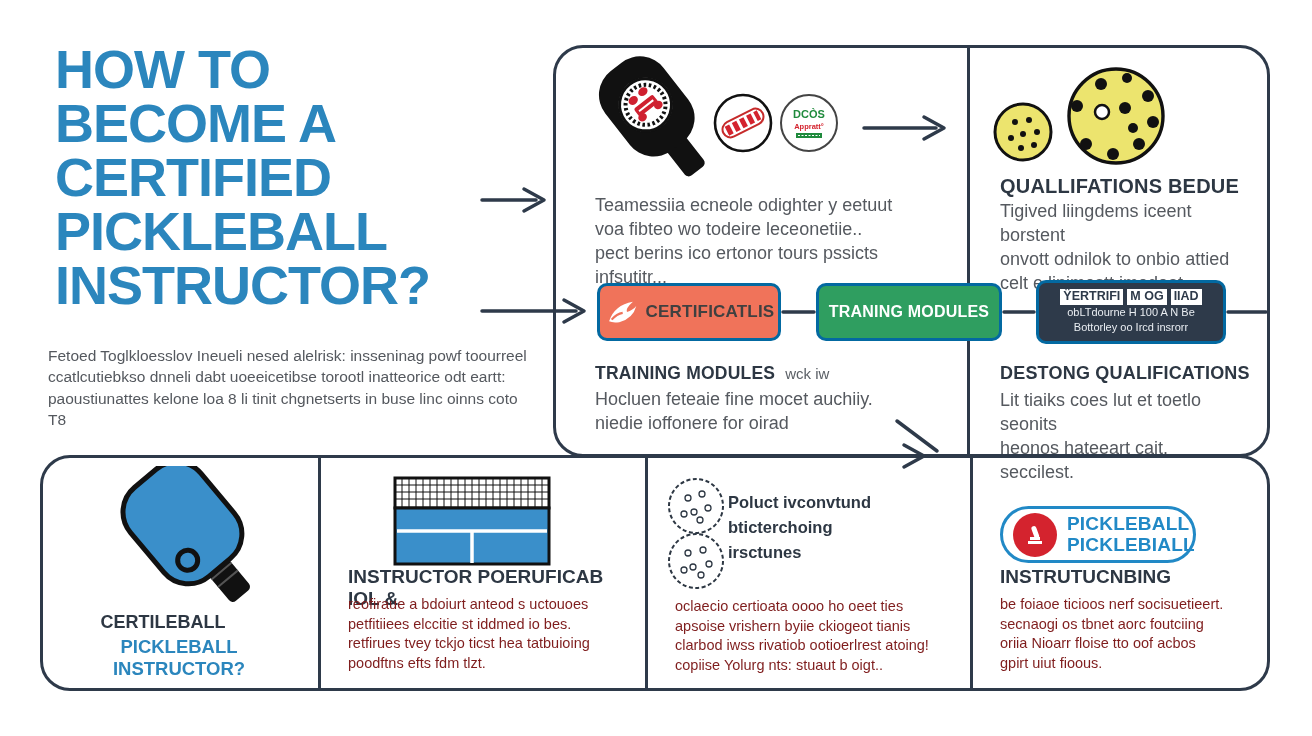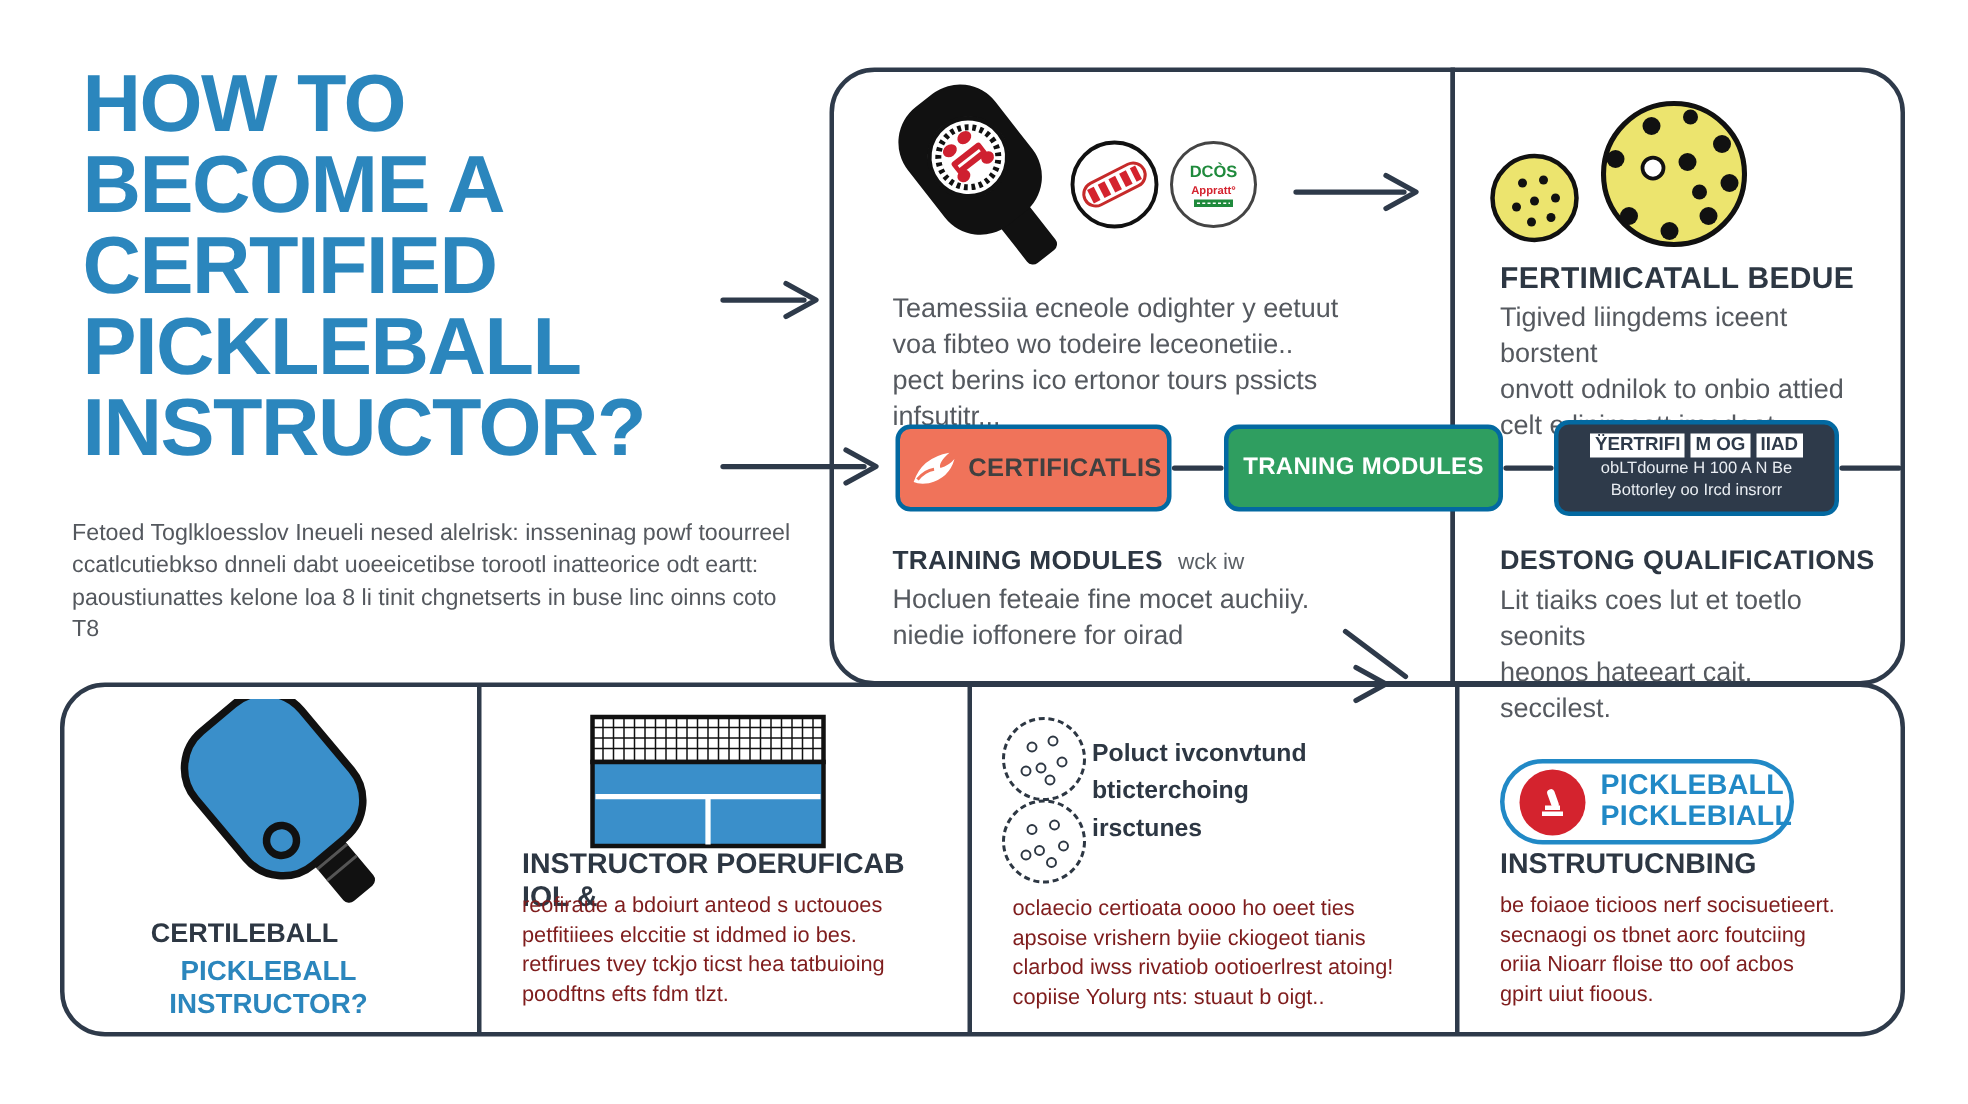--- a/index.html
+++ b/index.html
@@ -144,21 +144,21 @@
       <circle cx="168" cy="62" r="6" fill="#111"></circle>
     <circle cx="154" cy="84" r="6" fill="#111"></circle>
       <circle cx="128" cy="94" r="6" fill="#111"></circle>
     <circle cx="101" cy="84" r="6" fill="#111"></circle>
       <circle cx="92" cy="46" r="6" fill="#111"></circle>
     <circle cx="140" cy="48" r="6" fill="#111"></circle>
       <circle cx="148" cy="68" r="5" fill="#111"></circle>
     <circle cx="117" cy="52" r="7" fill="#fff" stroke="#111" stroke-width="2.5"></circle>
   </svg>
 
-  <h2 class="abs step-h h1b">FERTIMICATALL BEDUE</h2>
+  <h2 class="abs step-h h1b">QUALLIFATIONS BEDUE</h2>
   <p class="abs step-b b1b">Tigived liingdems iceent borstent
 onvott odnilok to onbio attied
 celt e linimestt imedoat..</p>
 
   <div class="abs flow-btn btn-cert">
     <svg width="34" height="30" viewBox="0 0 40 32">
       <path d="M6 27 Q12 8 34 4 Q25 12 27 16 Q34 14 38 9 Q34 24 18 28 Q10 29 6 27 Z" fill="#fff"></path>
       <path d="M9 25 Q15 18 22 17" stroke="#f0735a" stroke-width="2.5" fill="none"></path>
     </svg>
     <span class="lbl">CERTIFICATLIS</span>

